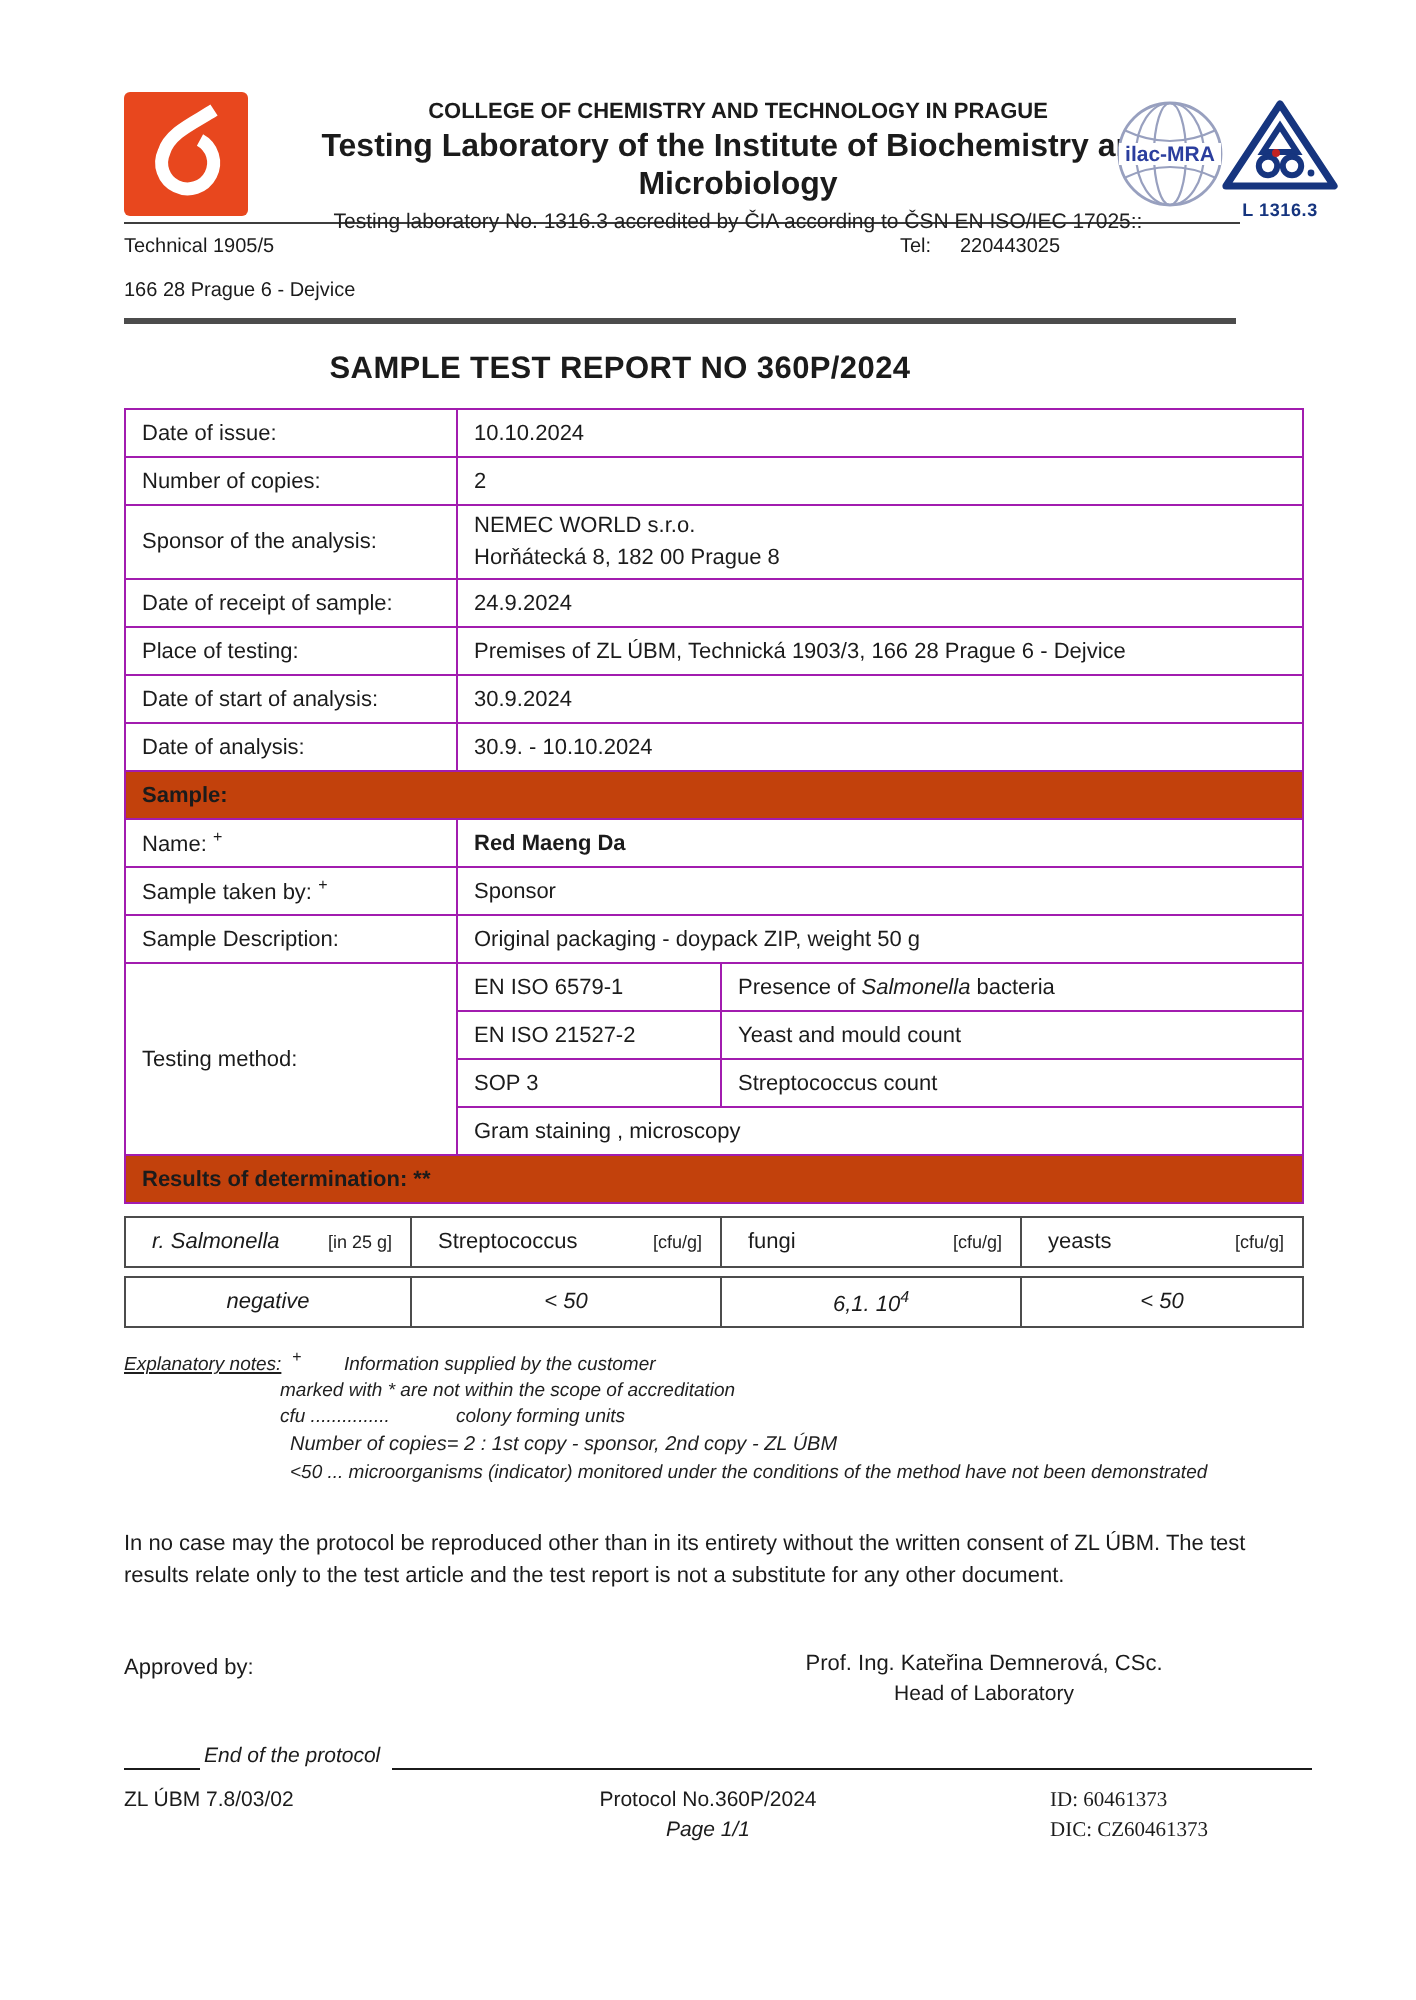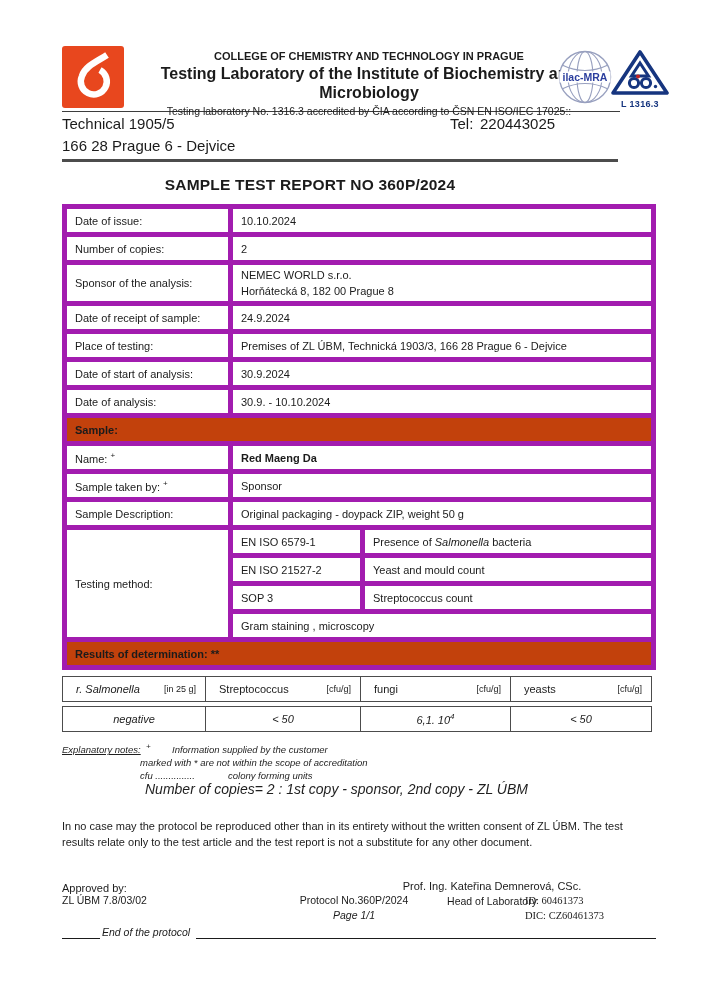--- a/index.html
+++ b/index.html
@@ -12,50 +12,50 @@
   .uni-logo{position:absolute;left:0;top:0;width:62px;height:62px;}
   .header-text{position:absolute;left:72px;width:470px;top:0;text-align:center;}
   .ht1{font-size:11px;font-weight:bold;line-height:15px;margin-top:3px;}
   .ht2{font-size:16px;font-weight:bold;line-height:19px;}
   .ht3{font-size:10.5px;line-height:18px;color:#222;}
   .ilac-logo{position:absolute;left:496px;top:4px;width:54px;height:54px;}
   .cia-logo{position:absolute;left:549px;top:4px;width:58px;text-align:center;}
   .cia-label{font-size:9px;font-weight:bold;color:#16357f;margin-top:-1px;letter-spacing:0.3px;}
   .rule-thin{margin:1px 0 0 62px;width:558px;border-top:1.2px solid #3d3d3d;}
   .address{margin-left:62px;width:560px;display:grid;grid-template-columns:388px 30px 1fr;
-           font-size:15px;line-height:21.5px;margin-top:1px;}
+           font-size:10px;line-height:21.5px;margin-top:1px;}
   .rule-thick{margin:3px 0 0 62px;width:556px;border-top:3px solid #4c4c4c;}
   
   .title{margin-top:14px;text-align:center;font-size:15.5px;font-weight:bold;
          padding-right:88px;letter-spacing:0.2px;}
   
   table{border-collapse:collapse;table-layout:fixed;}
   .info-table{margin:10px 0 0 62px;width:589px;font-size:11px;}
-  .info-table td{border:5px solid #a21caf;padding:2px 6px 2px 8px;height:19px;vertical-align:middle;}
+  .info-table td{border:1px solid #a21caf;padding:2px 6px 2px 8px;height:19px;vertical-align:middle;}
   .section-row td{background:#c2410c;font-weight:bold;}
   .bold{font-weight:bold;}
   .ital{font-style:italic;}
   .two-line div{line-height:16px;}
   sup.mark{font-size:8px;vertical-align:super;}
   .results-table{margin:6px 0 0 62px;width:589px;font-size:11px;}
   .results-table.vals{margin-top:4px;font-style:italic;}
   .results-table td{border:1px solid #4c4c4c;height:22px;vertical-align:middle;}
   .rh-cell{display:flex;justify-content:space-between;align-items:center;padding:0 8px 0 12px;}
   .rh-unit{font-size:9px;color:#222;}
   .rv{text-align:center;}
   
   .notes{margin:8px 0 0 62px;font-size:9.5px;font-style:italic;color:#1f1f1f;}
   .note-line{line-height:13px;}
   .note-heading{display:inline-block;width:84px;text-decoration:underline;}
   .note-marker{display:inline-block;width:26px;}
   .note-marker.sup{vertical-align:super;font-size:8px;width:26px;}
   .pl78{padding-left:78px;}
   .pl83{padding-left:83px;}
   .note-term{display:inline-block;width:88px;}
-  .note-big{font-size:14px;line-height:15px;}
+  .note-big{font-size:10px;line-height:15px;}
   
   .disclaimer{margin:22px 52px 0 62px;font-size:11px;line-height:15.5px;}
   .approval{position:relative;margin:30px 0 0 62px;height:38px;font-size:11px;}
   .approved-label{position:absolute;left:0;top:2px;}
   .approver{position:absolute;left:325px;top:0;width:210px;text-align:center;}
   .approver-role{margin-top:3px;font-size:10.5px;}
   .endline{display:flex;margin:8px 52px 0 62px;align-items:flex-end;
            font-size:10.5px;font-style:italic;}
   .seg{border-bottom:1.3px solid #1b1b1b;height:10px;}
   .seg.short{width:38px;}
@@ -256,20 +256,23 @@
     </div>
     <div class="note-line pl78">
       <span>marked with * are not within the scope of accreditation</span>
     </div>
     <div class="note-line pl78">
       <span class="note-term">cfu ...............</span><span>colony forming units</span>
     </div>
     <div class="note-line pl83 note-big">
       <span>Number of copies= 2 : 1st copy - sponsor, 2nd copy - ZL ÚBM</span>
     </div>
+    <div class="note-line pl83">
+      <span>&lt;50 ... microorganisms (indicator) monitored under the conditions of the method have not been demonstrated</span>
+    </div>
   </div>
 
   <div class="disclaimer">In no case may the protocol be reproduced other than in its entirety without the written consent of ZL ÚBM. The test results relate only to the test article and the test report is not a substitute for any other document.</div>
 
   <div class="approval">
     <div class="approved-label">Approved by:</div>
     <div class="approver">
       <div>Prof. Ing. Kateřina Demnerová, CSc.</div>
       <div class="approver-role">Head of Laboratory</div>
     </div>

